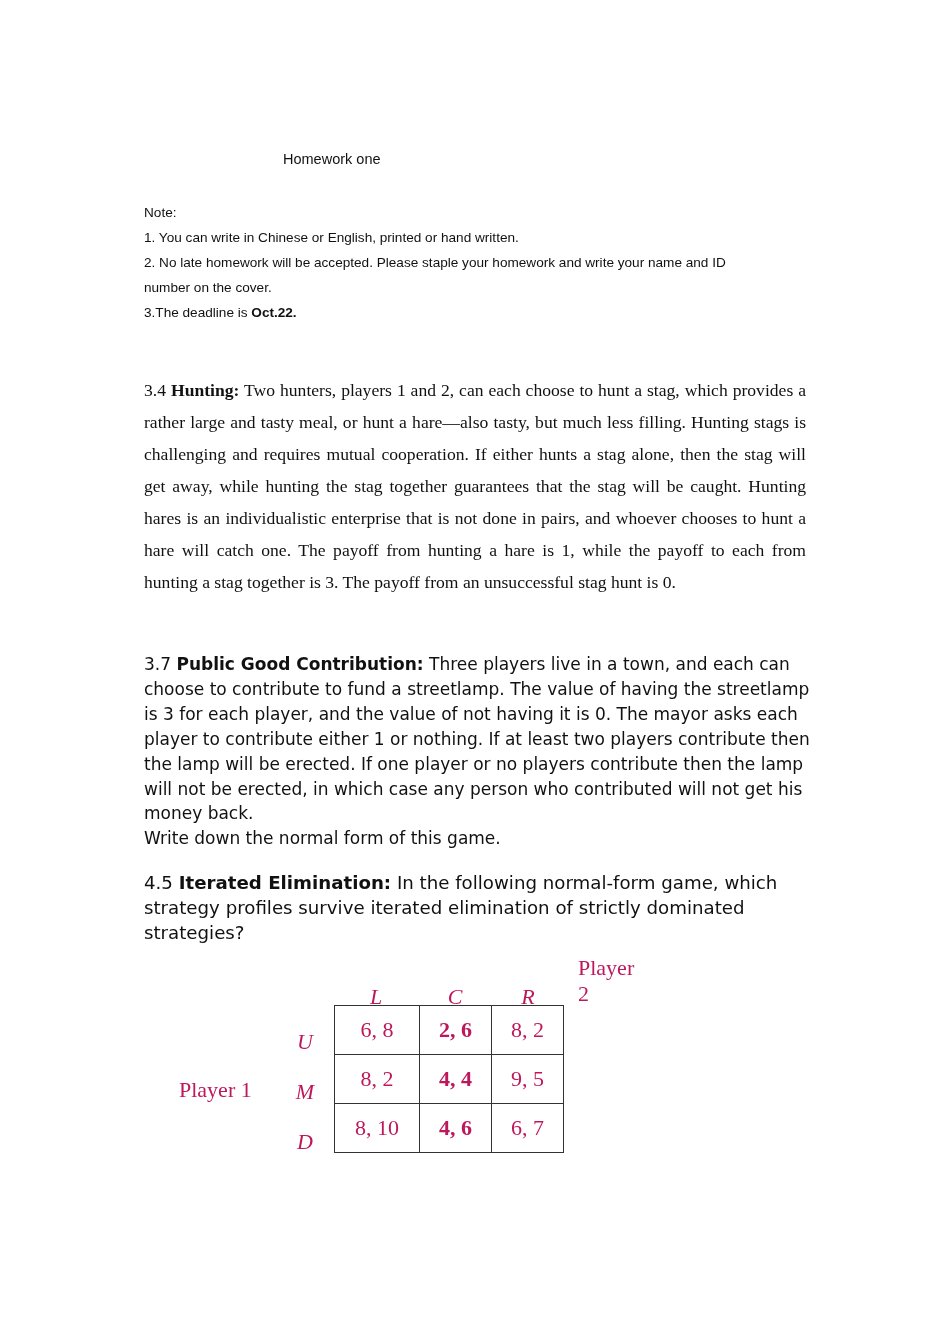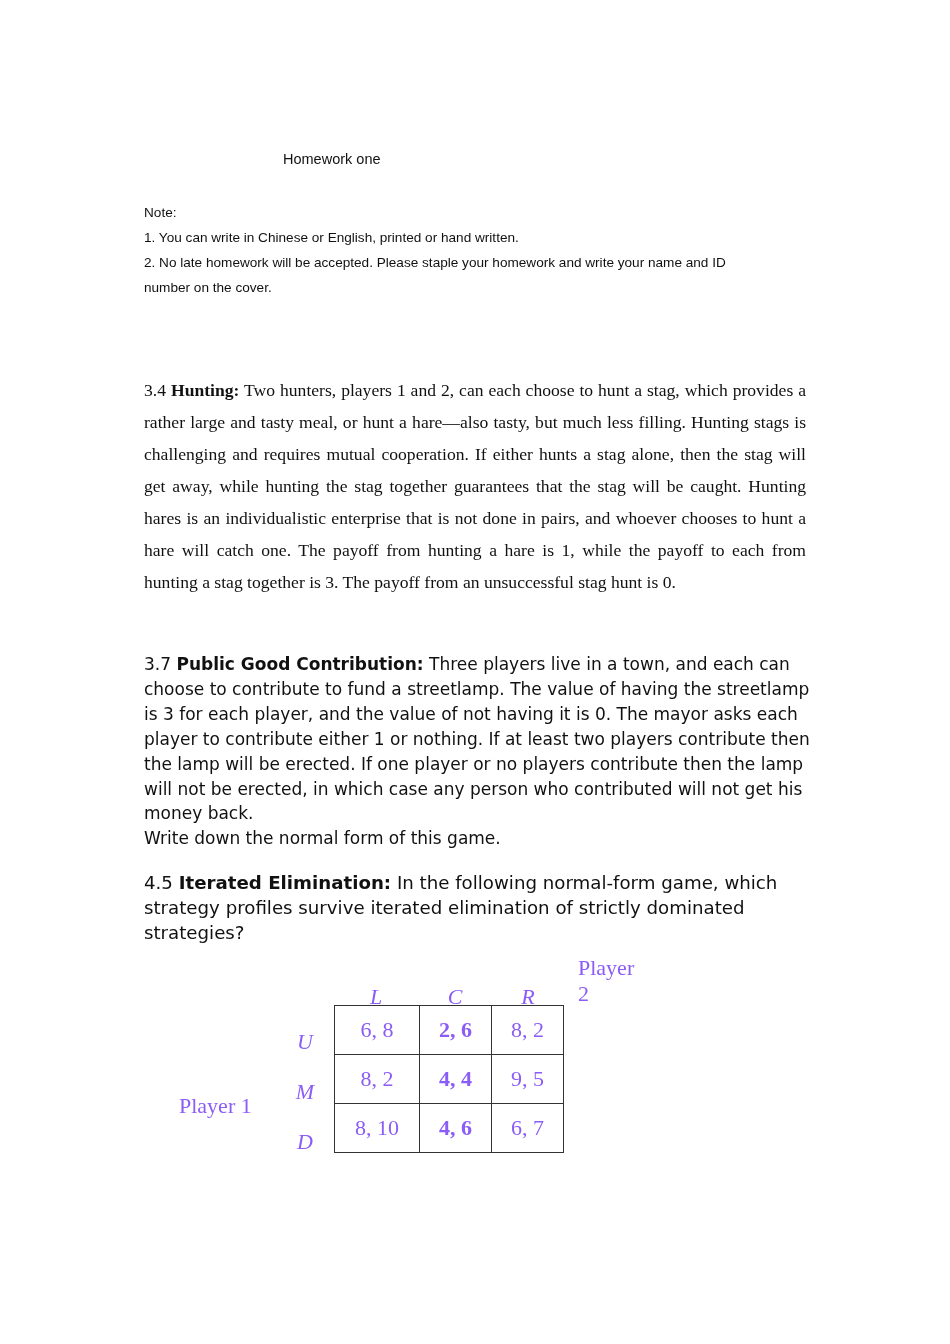--- a/index.html
+++ b/index.html
@@ -9,43 +9,44 @@
   .title { position: absolute; left: 261px; top: 151px; font-size: 14.5px; margin-left: 22px; }
   .note { position: absolute; left: 144px; top: 200px; font-size: 13.6px; line-height: 25px; width: 680px; }
   .note div { white-space: nowrap; }
   .serif { font-family: "Liberation Serif", serif; }
   .p34 { position: absolute; left: 144px; top: 374px; width: 662px; font-size: 17.6px; line-height: 32px; text-align: justify; }
   .p34 .last { text-align: left; }
   .sans { font-family: "DejaVu Sans", sans-serif; }
   .p37 { position: absolute; left: 144px; top: 622px; width: 680px; font-size: 17px; line-height: 24.9px; margin-top: 30px; }
   .p45 { position: absolute; left: 144px; top: 871px; width: 680px; font-size: 18.2px; line-height: 24.9px; }
   b { font-weight: bold; }
-  .matrix { position: absolute; left: 170px; top: 952px; width: 420px; height: 230px; font-family: "Liberation Serif", serif; font-size: 22px; color: #8b5cf6; }
+  .matrix { position: absolute; left: 170px; top: 952px; width: 420px; height: 230px; font-family: "Liberation Serif", serif; font-size: 22px; color: #be185d; }
   .p2label { position: absolute; left: 408px; top: 3px; }
   .collabel { position: absolute; top: 32px; font-style: italic; width: 40px; text-align: center; }
   .rowlabel { position: absolute; left: 120px; font-style: italic; width: 30px; text-align: center; }
-  .p1label { position: absolute; left: 9px; top: 141px; }
+  .p1label { position: absolute; left: 9px; top: 125px; }
   table.payoff { position: absolute; left: 164px; top: 53px; border-collapse: collapse; }
   table.payoff td { border: 1.5px solid #333; height: 48px; text-align: center; padding: 0; }
   table.payoff td.c0 { width: 84px; }
   table.payoff td.c1 { width: 71px; font-weight: bold; }
   table.payoff td.c2 { width: 71px; }
 </style>
 </head>
 <body>
 
 <div class="page">
 
   <div class="title calibri">Homework one</div>
 
   <div class="note calibri">
     <div>Note:</div>
     <div>1. You can write in Chinese or English, printed or hand written.</div>
     <div>2. No late homework will be accepted. Please staple your homework and write your name and ID</div>
     <div>number on the cover.</div>
+    <div><span>3.The deadline is </span><b>Oct.22.</b></div>
   </div>
 
   <div class="p34 serif">
     <div><span>3.4</span> <b>Hunting:</b> <span>Two hunters, players 1 and 2, can each choose to hunt a stag, which provides a rather large and tasty meal, or hunt a hare—also tasty, but much less filling. Hunting stags is challenging and requires mutual cooperation. If either hunts a stag alone, then the stag will get away, while hunting the stag together guarantees that the stag will be caught. Hunting hares is an individualistic enterprise that is not done in pairs, and whoever chooses to hunt a hare will catch one. The payoff from hunting a hare is 1, while the payoff to each from hunting a stag together is 3. The payoff from an unsuccessful stag hunt is 0.</span></div>
   </div>
 
   <div class="p37 sans">
     <div><span>3.7</span> <b>Public Good Contribution:</b> <span>Three players live in a town, and each can choose to contribute to fund a streetlamp. The value of having the streetlamp is 3 for each player, and the value of not having it is 0. The mayor asks each player to contribute either 1 or nothing. If at least two players contribute then the lamp will be erected. If one player or no players contribute then the lamp will not be erected, in which case any person who contributed will not get his money back.</span></div>
     <div>Write down the normal form of this game.</div>
   </div>

